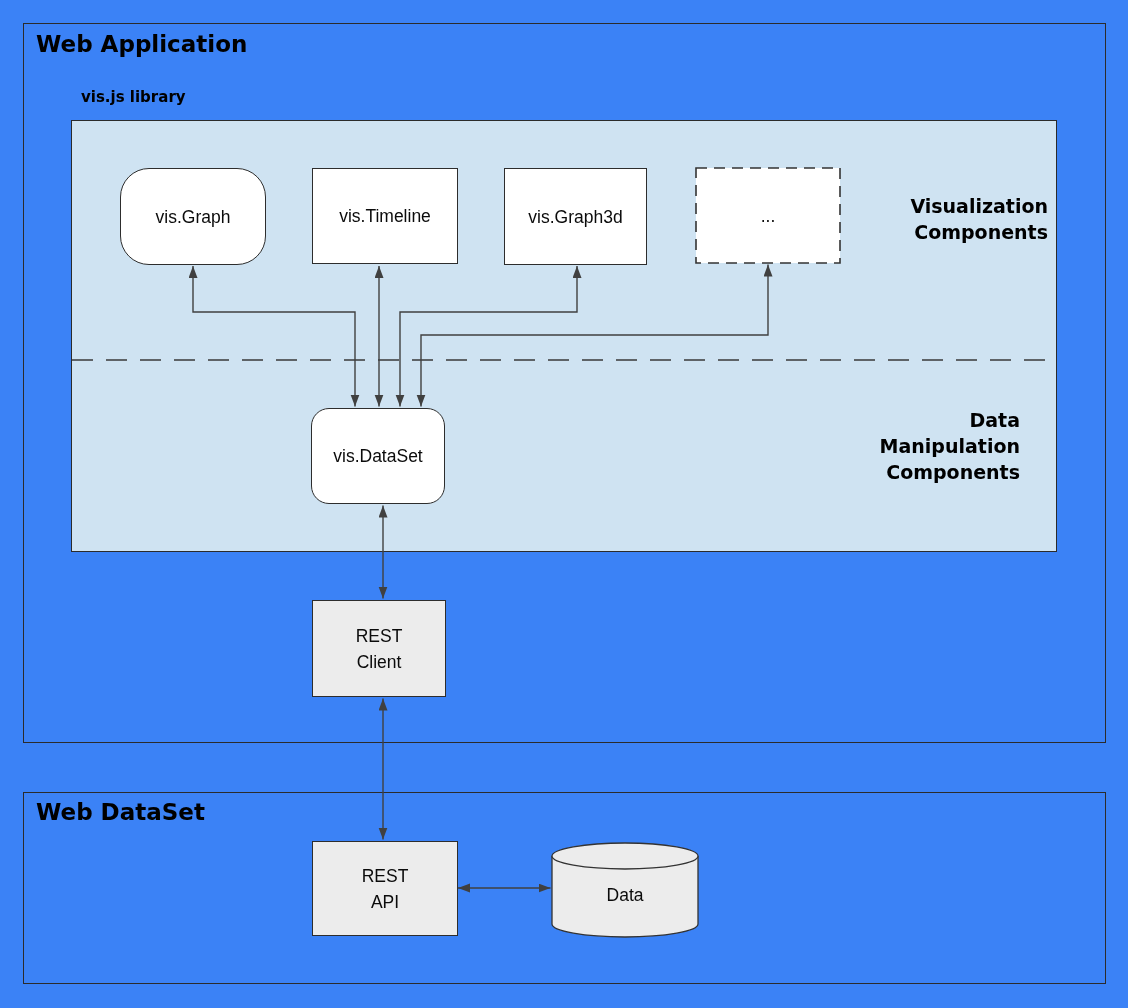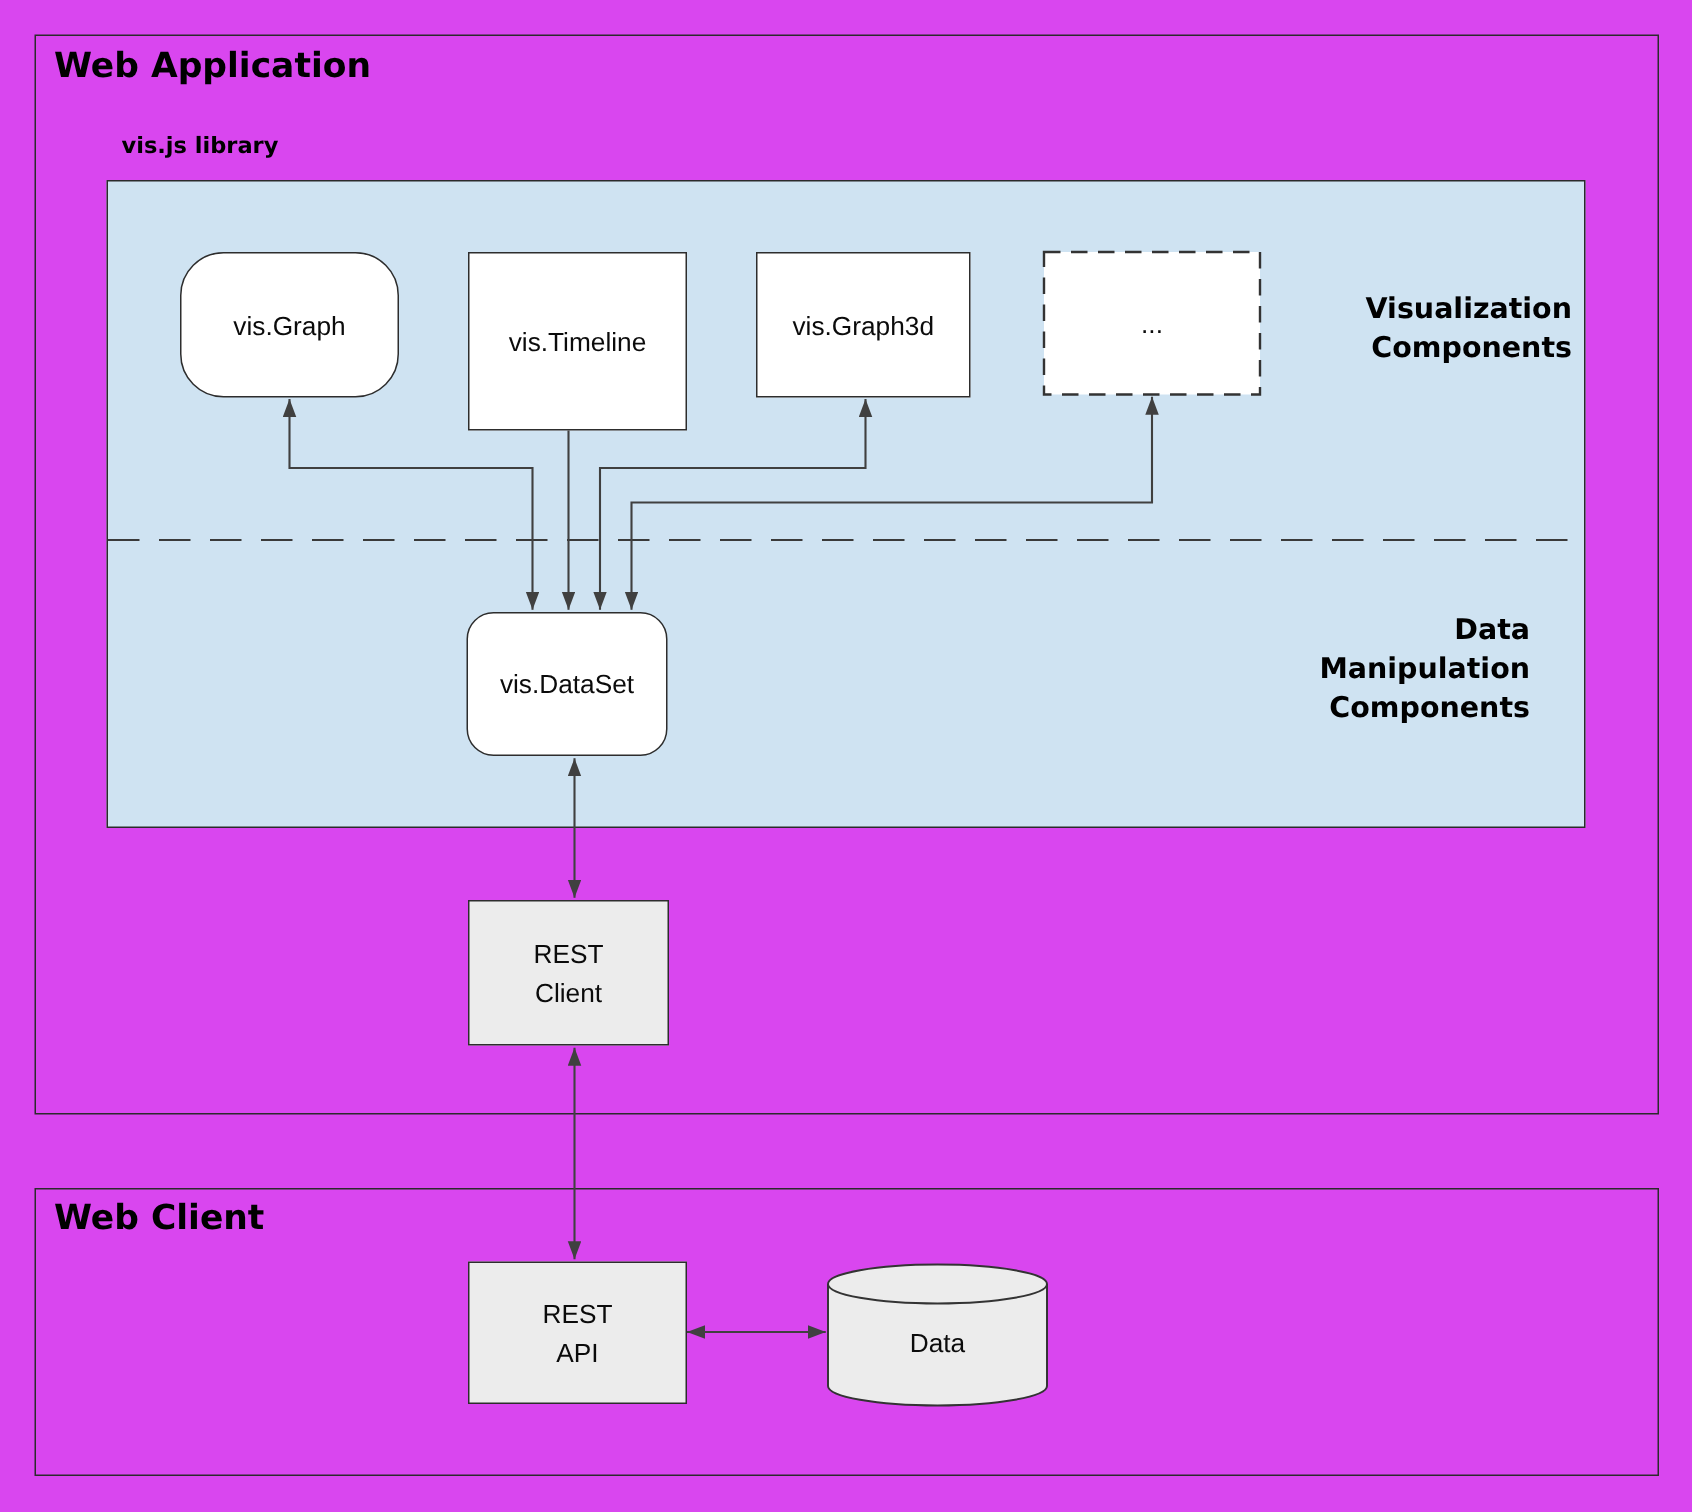--- a/index.html
+++ b/index.html
@@ -1,19 +1,19 @@
 <!DOCTYPE html>
 <html><head>
 <meta charset="utf-8">
 <style>
   html,body{margin:0;padding:0;background:#fff;}
   .canvas{
     position:relative;
     width:1128px;height:1008px;
-    background:#d946ef;
+    background:#3b82f6;
     font-family:"Liberation Sans", sans-serif;
     color:#111;
     overflow:hidden;
   }
   .panel{
     position:absolute;
     border:1.5px solid #2b2b2b;
     background:transparent;
     box-sizing:border-box;
   }
@@ -98,30 +98,30 @@
     <path d="M458,888 H550.5" fill="none" stroke="#404040" stroke-width="1.4" marker-start="url(#ah)" marker-end="url(#ah)"></path>
 
     <rect x="696" y="168" width="144" height="95" fill="#ffffff" stroke="#333333" stroke-width="1.6" stroke-dasharray="11 7"></rect>
 
     <path d="M552,856 v68 a73,13 0 0 0 146,0 v-68" fill="#ececec" stroke="#333333" stroke-width="1.3"></path>
     <ellipse cx="625" cy="856" rx="73" ry="13" fill="#ececec" stroke="#333333" stroke-width="1.3"></ellipse>
   </svg>
 
   <div class="panel-title" style="left:36px;top:31px;">Web Application</div>
   <div class="lib-title" style="left:81px;top:88px;">vis.js library</div>
-  <div class="panel-title" style="left:36px;top:799px;">Web Client</div>
+  <div class="panel-title" style="left:36px;top:799px;">Web DataSet</div>
 
   <div class="side-label" style="left:848px;top:170px;width:200px;margin-top:23px;">Visualization
 Components</div>
   <div class="side-label" style="left:820px;top:407px;width:200px;">Data
 Manipulation
 Components</div>
 
   <div class="node" style="left:120px;top:168px;width:146px;height:97px;border-radius:29px;">vis.Graph</div>
-  <div class="node" style="left:312px;top:168px;width:146px;height:119px;">vis.Timeline</div>
+  <div class="node" style="left:312px;top:168px;width:146px;height:96px;">vis.Timeline</div>
   <div class="node" style="left:504px;top:168px;width:143px;height:97px;">vis.Graph3d</div>
   <div class="node ghost" style="left:696px;top:168px;width:144px;height:95px;">...</div>
   <div class="node" style="left:311px;top:408px;width:134px;height:96px;border-radius:18px;">vis.DataSet</div>
   <div class="node gray multiline" style="left:312px;top:600px;width:134px;height:97px;">REST
 Client</div>
   <div class="node gray multiline" style="left:312px;top:841px;width:146px;height:95px;">REST
 API</div>
   <div class="node ghost" style="left:552px;top:875px;width:146px;height:40px;">Data</div>
 
 </div>

